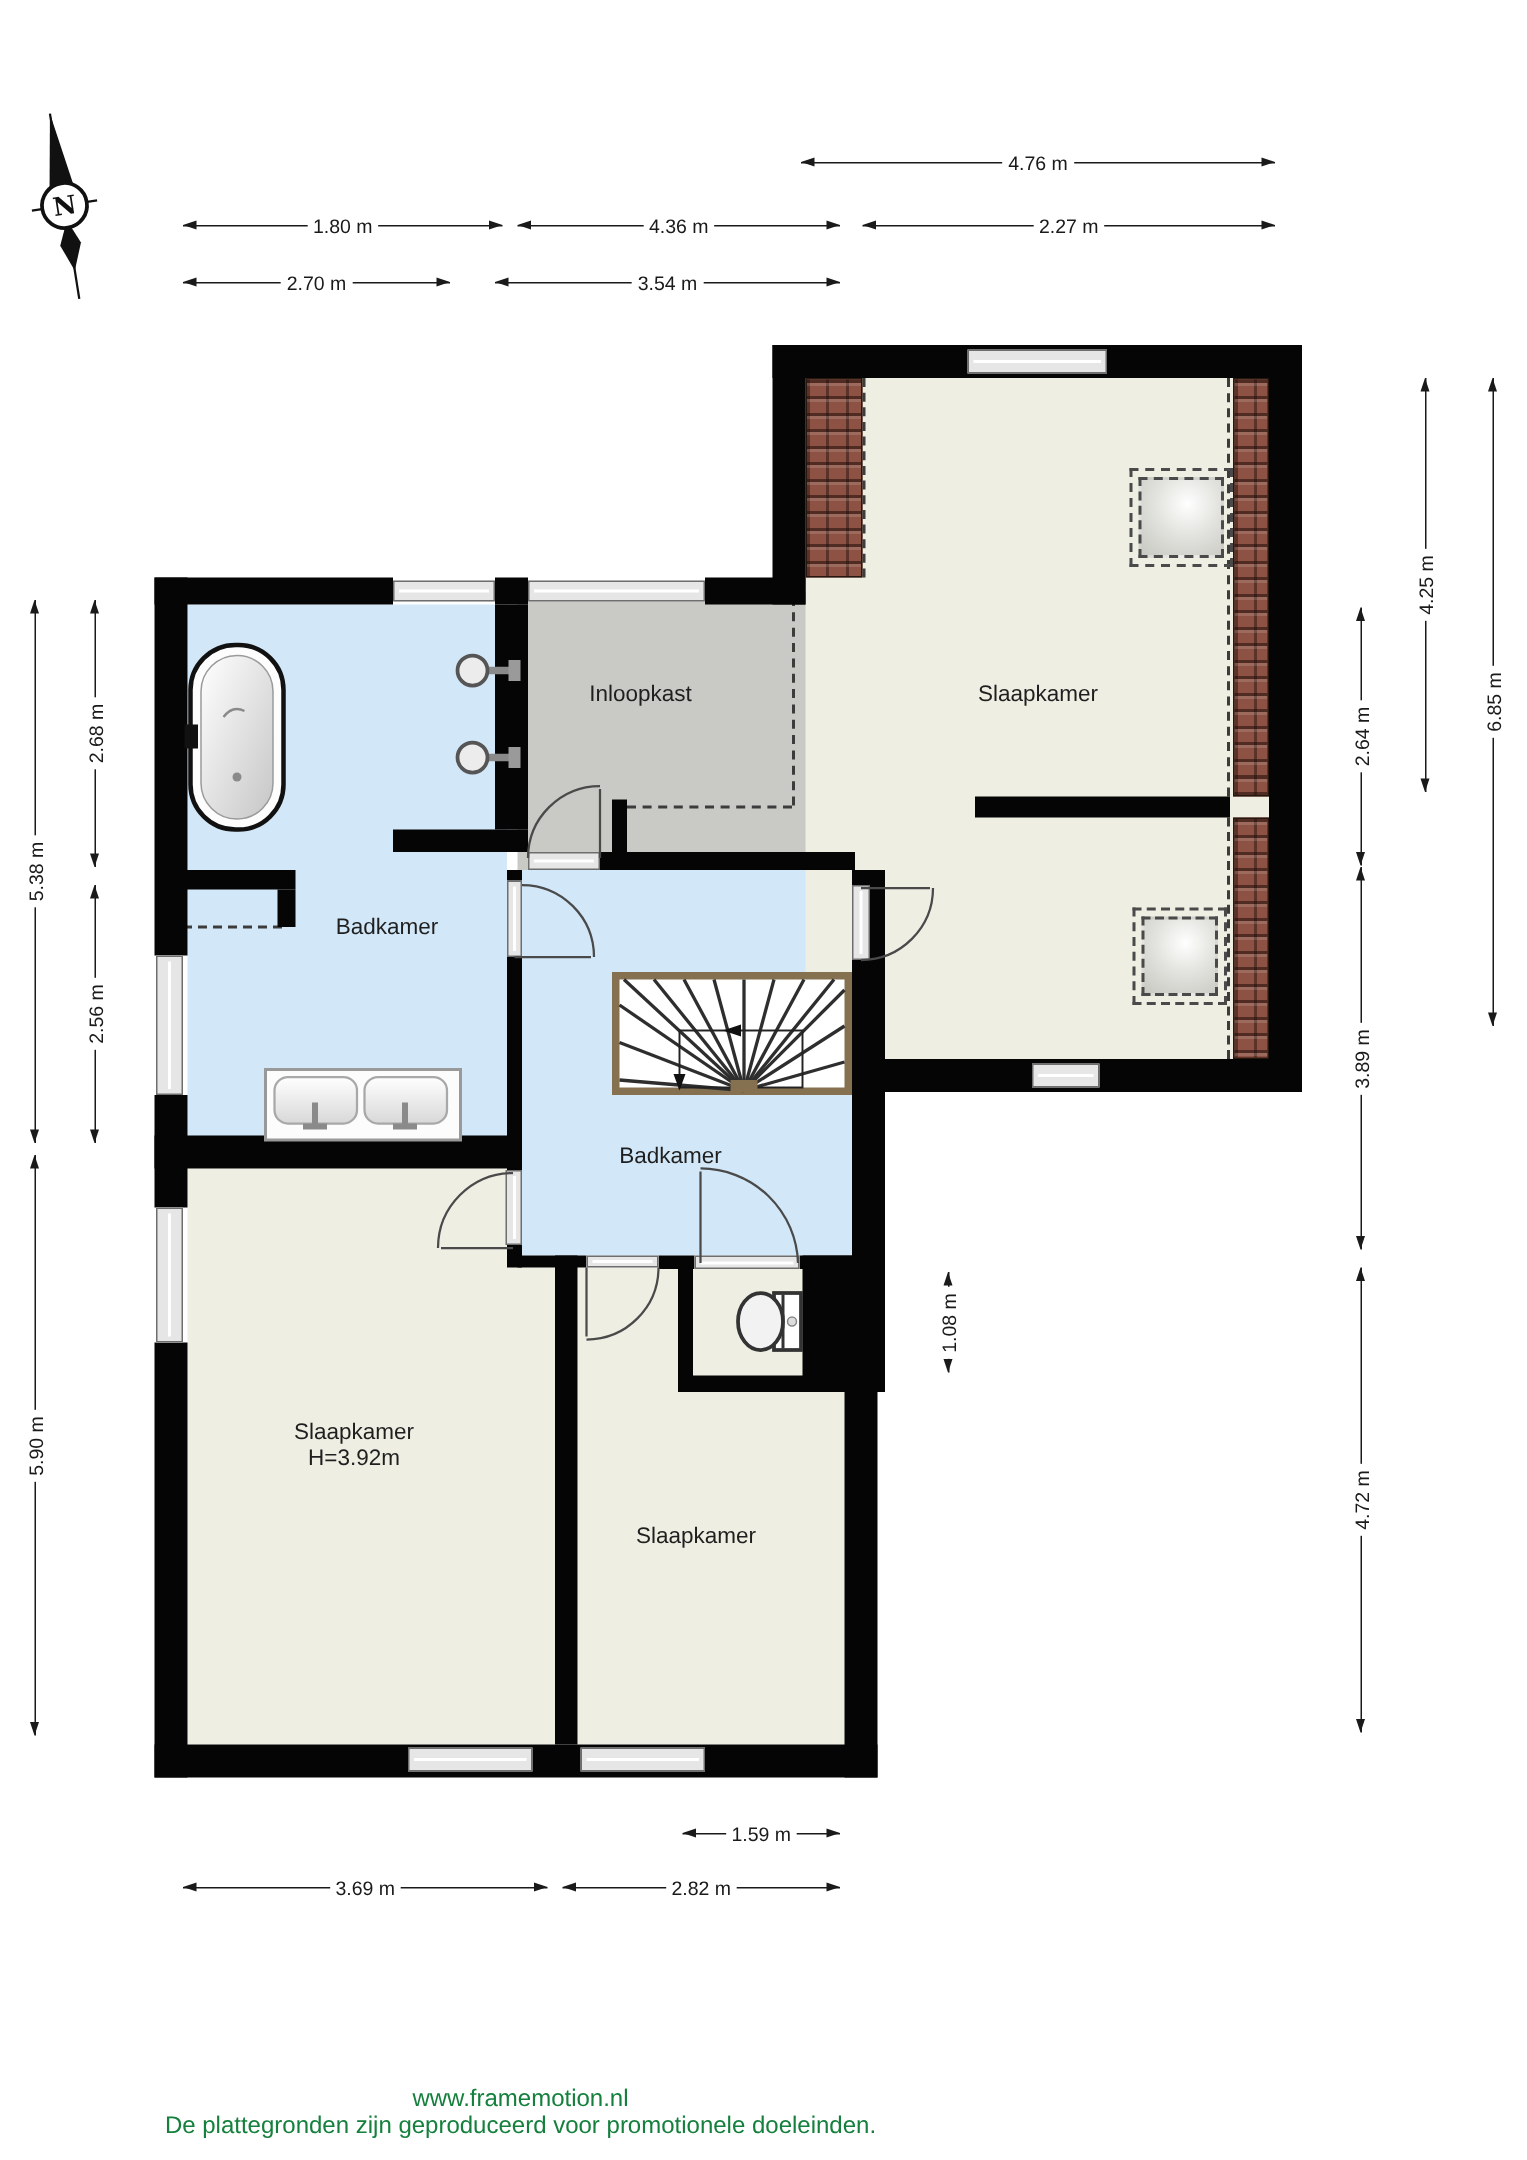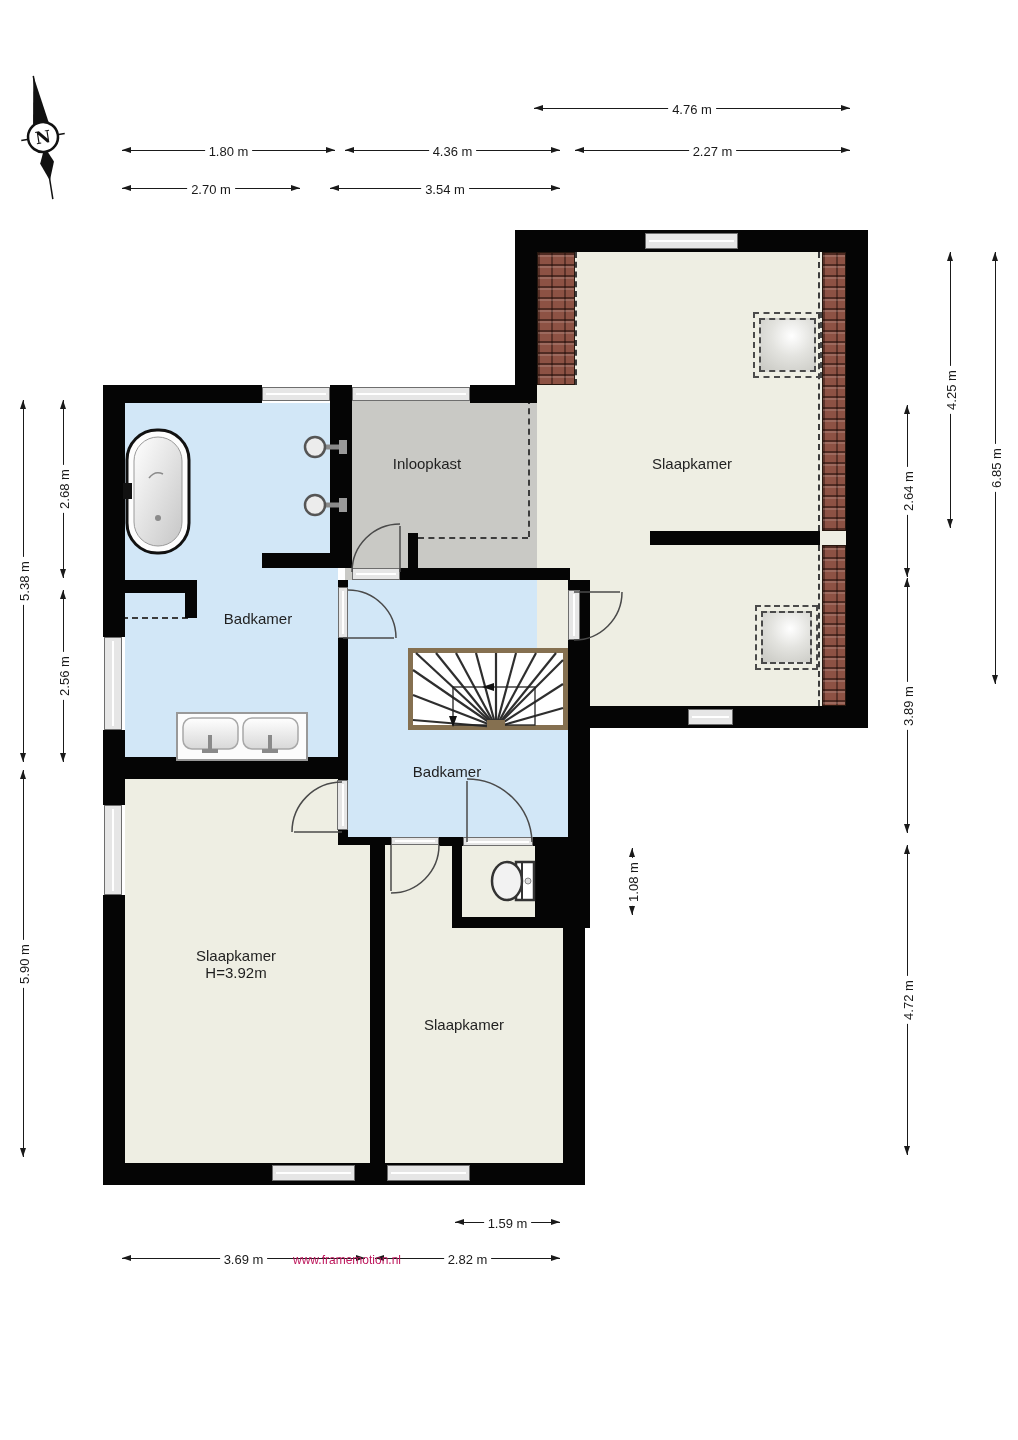--- a/index.html
+++ b/index.html
@@ -40,22 +40,22 @@
      border-left:3px solid transparent; border-right:3px solid transparent; border-bottom:9px solid #1a1a1a; }
   .dim-v::after  { content:""; position:absolute; bottom:0; left:-3px; width:0; height:0;
      border-left:3px solid transparent; border-right:3px solid transparent; border-top:9px solid #1a1a1a; }
   .dim-h span, .dim-v span { position:absolute; left:50%; top:50%; background:#fff; padding:0 4px;
      font-size:13px; color:#1a1a1a; white-space:nowrap; transform:translate(-50%,-50%); }
   .dim-v span { transform: translate(-50%,-50%) rotate(-90deg); }
 
   .room-label { position:absolute; font-size:15px; color:#1f1f1f; white-space:nowrap;
      transform:translate(-50%,-50%); text-align:center; }
 
-  .footer { position:absolute; left:22px; top:1252px; width:650px; text-align:center;
-     font-size:12px; color:#be185d; line-height:17.5px; }
+  .footer { position:absolute; left:22px; top:1391px; width:650px; text-align:center;
+     font-size:16px; color:#15803d; line-height:17.5px; }
 
   svg.overlay { position:absolute; left:0; top:0; pointer-events:none; }
 </style>
 </head>
 <body>
 
 <div class="plan">
 
   <div class="floor blue" style="left:125px;top:403px;width:213px;height:360px"></div>
   <div class="floor gray" style="left:345px;top:395px;width:225px;height:185px"></div>
@@ -296,15 +296,16 @@
     </div>
   <div class="dim-h" style="left:122px;top:1258px;width:243px">
       <span>3.69 m</span>
     </div>
   <div class="dim-h" style="left:375px;top:1258px;width:185px">
       <span>2.82 m</span>
     </div>
 
   <div class="footer">
     <div>www.framemotion.nl</div>
+    <div>De plattegronden zijn geproduceerd voor promotionele doeleinden.</div>
   </div>
 
 </div>
 
 </body></html>

